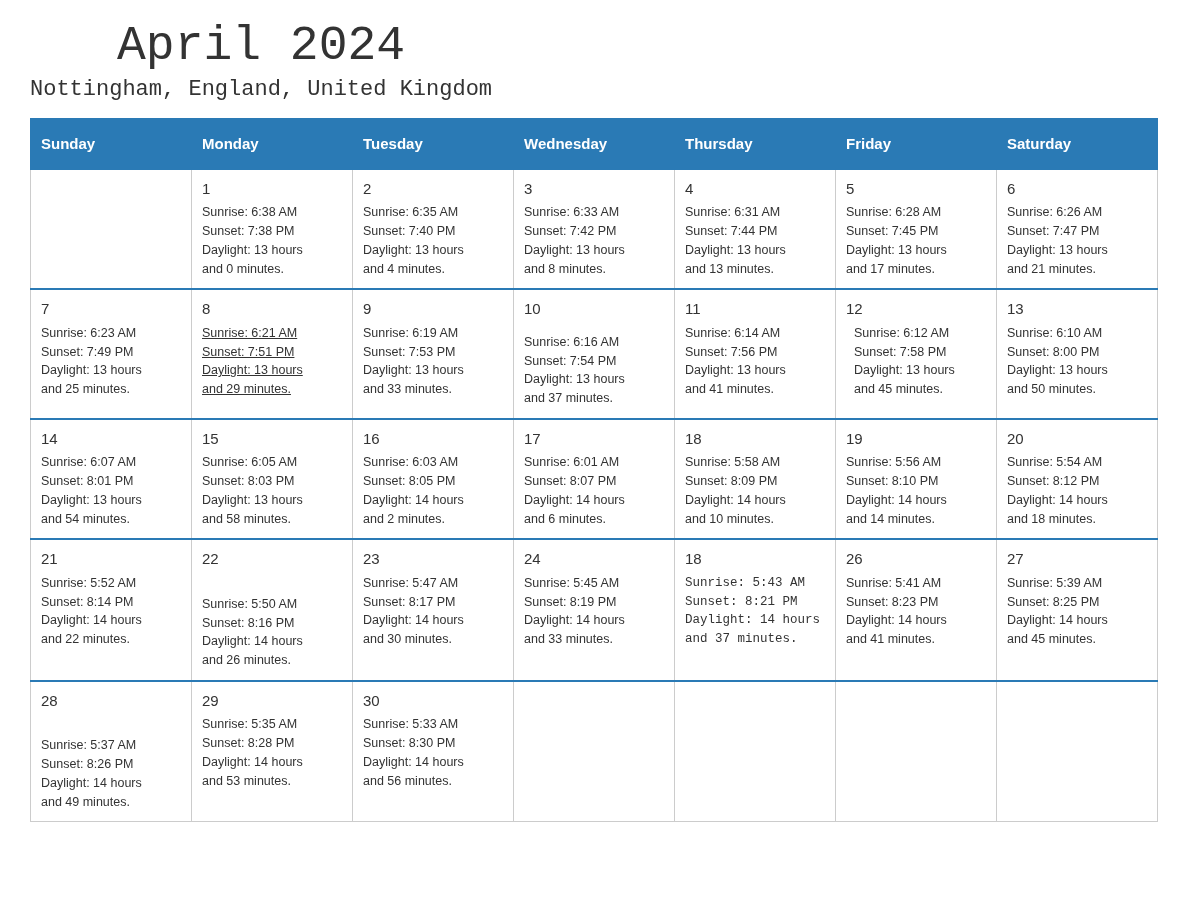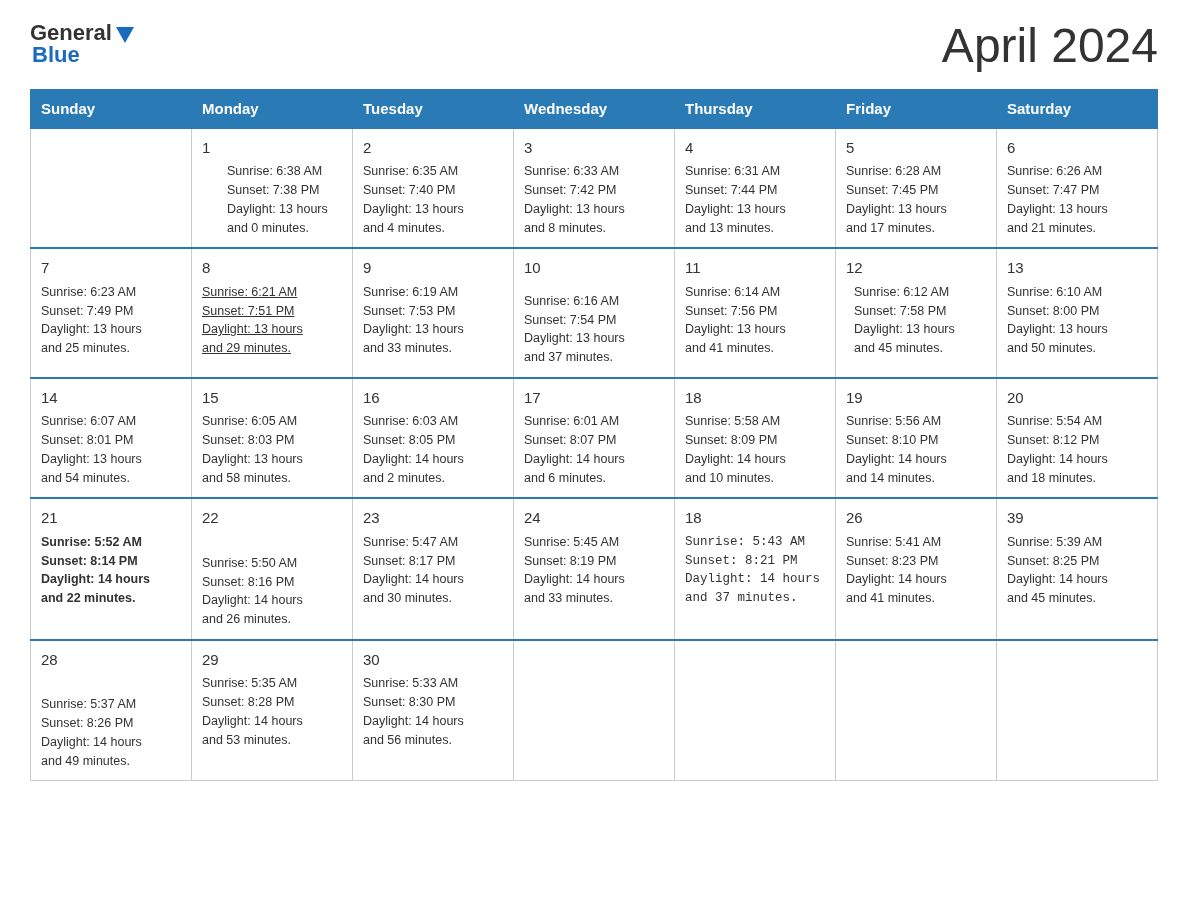--- a/index.html
+++ b/index.html
@@ -25,20 +25,21 @@
       font-weight: bold;
       color: #333;
     }
     .logo-text-blue {
       font-size: 22px;
       font-weight: bold;
       color: #1a6bbf;
     }
     .title-block {
       text-align: center;
+      font-family: Liberation Mono, monospace;
     }
     .title-block h1 {
       font-size: 48px;
       font-weight: 300;
       color: #333;
       line-height: 1.1;
     }
     .title-block h2 {
       font-size: 22px;
       font-weight: 400;
@@ -47,21 +48,21 @@
     }
     .calendar {
       width: 100%;
       border-collapse: collapse;
     }
     .calendar thead th {
       background-color: #2a7ab5;
       color: #fff;
       font-size: 15px;
       font-weight: 600;
-      padding: 10px 10px;
+      padding: 16px 10px;
       text-align: left;
       border: 1px solid #2a7ab5;
     }
     .calendar tbody td {
       vertical-align: top;
       padding: 8px 10px 10px 10px;
       border: 1px solid #ccc;
       width: 14.28%;
       min-height: 90px;
       font-size: 13px;
@@ -82,54 +83,44 @@
       color: #333;
     }
     .empty-cell {
       background: #fff;
     }
   </style>
 </head>
 <body>
 
 <div class="header">
-  <div class="logo">
-    <div style="display:flex;flex-direction:column;align-items:flex-start;">
-      <div style="display:flex;align-items:center;">
-        <span class="logo-text-general">General</span>
-        <svg width="22" height="22" viewBox="0 0 22 22" style="margin-left:2px;margin-top:2px;">
-          <polygon points="11,20 2,4 20,4" fill="#1a6bbf"></polygon>
-        </svg>
-      </div>
-      <span class="logo-text-blue" style="margin-top:-4px;margin-left:2px;">Blue</span>
-    </div>
-  </div>
   <div class="title-block">
     <h1>April 2024</h1>
+    <h2>Nottingham, England, United Kingdom</h2>
   </div>
 </div>
 
 <table class="calendar">
   <thead>
     <tr>
     <th>Sunday</th>
         <th>Monday</th>
         <th>Tuesday</th>
         <th>Wednesday</th>
         <th>Thursday</th>
         <th>Friday</th>
         <th>Saturday</th>
       </tr>
   </thead>
   <tbody id="calendar-body">
   <tr>
         <td class="empty-cell"></td>
         <td>
           <span class="day-num">1</span>
-          <div class="day-info" style="white-space: pre-line; margin-left: 25px;">Sunrise: 6:38 AM
+          <div class="day-info" style="white-space: pre-line;">Sunrise: 6:38 AM
 Sunset: 7:38 PM
 Daylight: 13 hours
 and 0 minutes.</div>
         </td>
         <td>
           <span class="day-num">2</span>
           <div class="day-info" style="white-space: pre-line;">Sunrise: 6:35 AM
 Sunset: 7:40 PM
 Daylight: 13 hours
 and 4 minutes.</div>
@@ -261,21 +252,21 @@
           <span class="day-num">20</span>
           <div class="day-info" style="white-space: pre-line;">Sunrise: 5:54 AM
 Sunset: 8:12 PM
 Daylight: 14 hours
 and 18 minutes.</div>
         </td>
       </tr>
       <tr>
         <td>
           <span class="day-num">21</span>
-          <div class="day-info" style="white-space: pre-line; font-weight: bold;">Sunrise: 5:52 AM
+          <div class="day-info" style="white-space: pre-line;">Sunrise: 5:52 AM
 Sunset: 8:14 PM
 Daylight: 14 hours
 and 22 minutes.</div>
         </td>
         <td>
           <span class="day-num">22</span>
           <div class="day-info" style="white-space: pre-line; margin-top: 24px;">Sunrise: 5:50 AM
 Sunset: 8:16 PM
 Daylight: 14 hours
 and 26 minutes.</div>
@@ -302,21 +293,21 @@
 and 37 minutes.</div>
         </td>
         <td>
           <span class="day-num">26</span>
           <div class="day-info" style="white-space: pre-line;">Sunrise: 5:41 AM
 Sunset: 8:23 PM
 Daylight: 14 hours
 and 41 minutes.</div>
         </td>
         <td>
-          <span class="day-num">39</span>
+          <span class="day-num">27</span>
           <div class="day-info" style="white-space: pre-line;">Sunrise: 5:39 AM
 Sunset: 8:25 PM
 Daylight: 14 hours
 and 45 minutes.</div>
         </td>
       </tr>
       <tr>
         <td>
           <span class="day-num">28</span>
           <div class="day-info" style="white-space: pre-line; margin-top: 24px;">Sunrise: 5:37 AM

